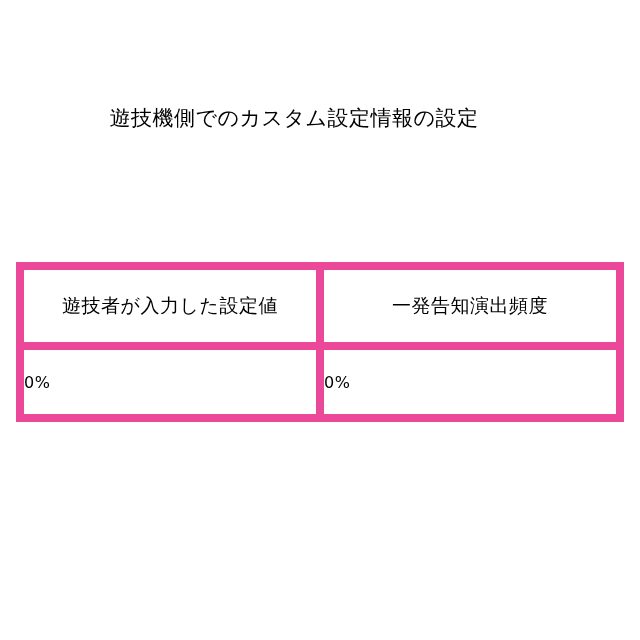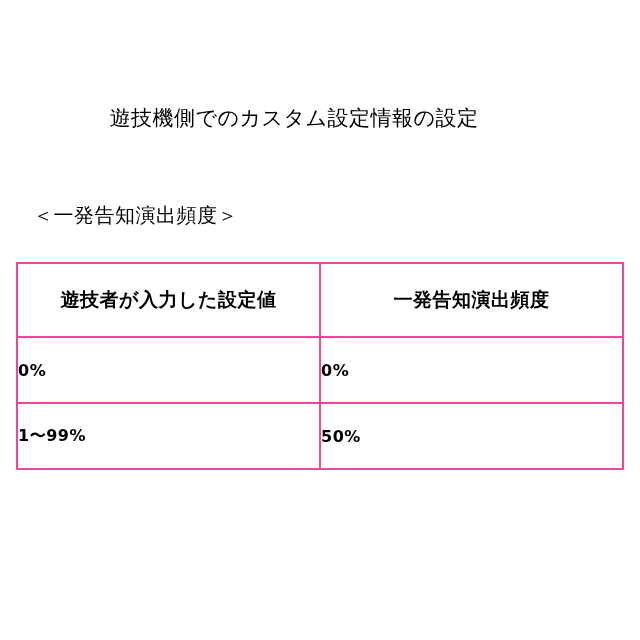--- a/index.html
+++ b/index.html
@@ -41,22 +41,22 @@
   .data-table {
     position: absolute;
     top: 262px;
     left: 16px;
     width: 608px;
     border-collapse: collapse;
     table-layout: fixed;
   }
   .data-table th,
   .data-table td {
-    border: 2px solid #ec4899;
-    font-weight: bold;
+    border: 8px solid #ec4899;
+    font-weight: normal;
     padding: 0;
   }
   .data-table th {
     height: 72px;
     font-size: 19px;
     letter-spacing: 0.5px;
   }
   .data-table td {
     height: 64px;
     font-size: 16px;
@@ -65,38 +65,33 @@
   .col-left { width: 50%; }
   .col-right { width: 50%; }
 </style>
 </head>
 <body>
 
 <div class="page">
 
   <div class="doc-title">遊技機側でのカスタム設定情報の設定</div>
 
-  <div class="section-heading">＜一発告知演出頻度＞</div>
 
   <table class="data-table">
     <colgroup>
       <col class="col-left">
       <col class="col-right">
     </colgroup>
     <thead>
       <tr>
         <th>遊技者が入力した設定値</th>
         <th>一発告知演出頻度</th>
       </tr>
     </thead>
     <tbody>
       <tr>
         <td>0%</td>
         <td>0%</td>
       </tr>
-      <tr>
-        <td>1〜99%</td>
-        <td>50%</td>
-      </tr>
     </tbody>
   </table>
 
 </div>
 
 </body></html>

